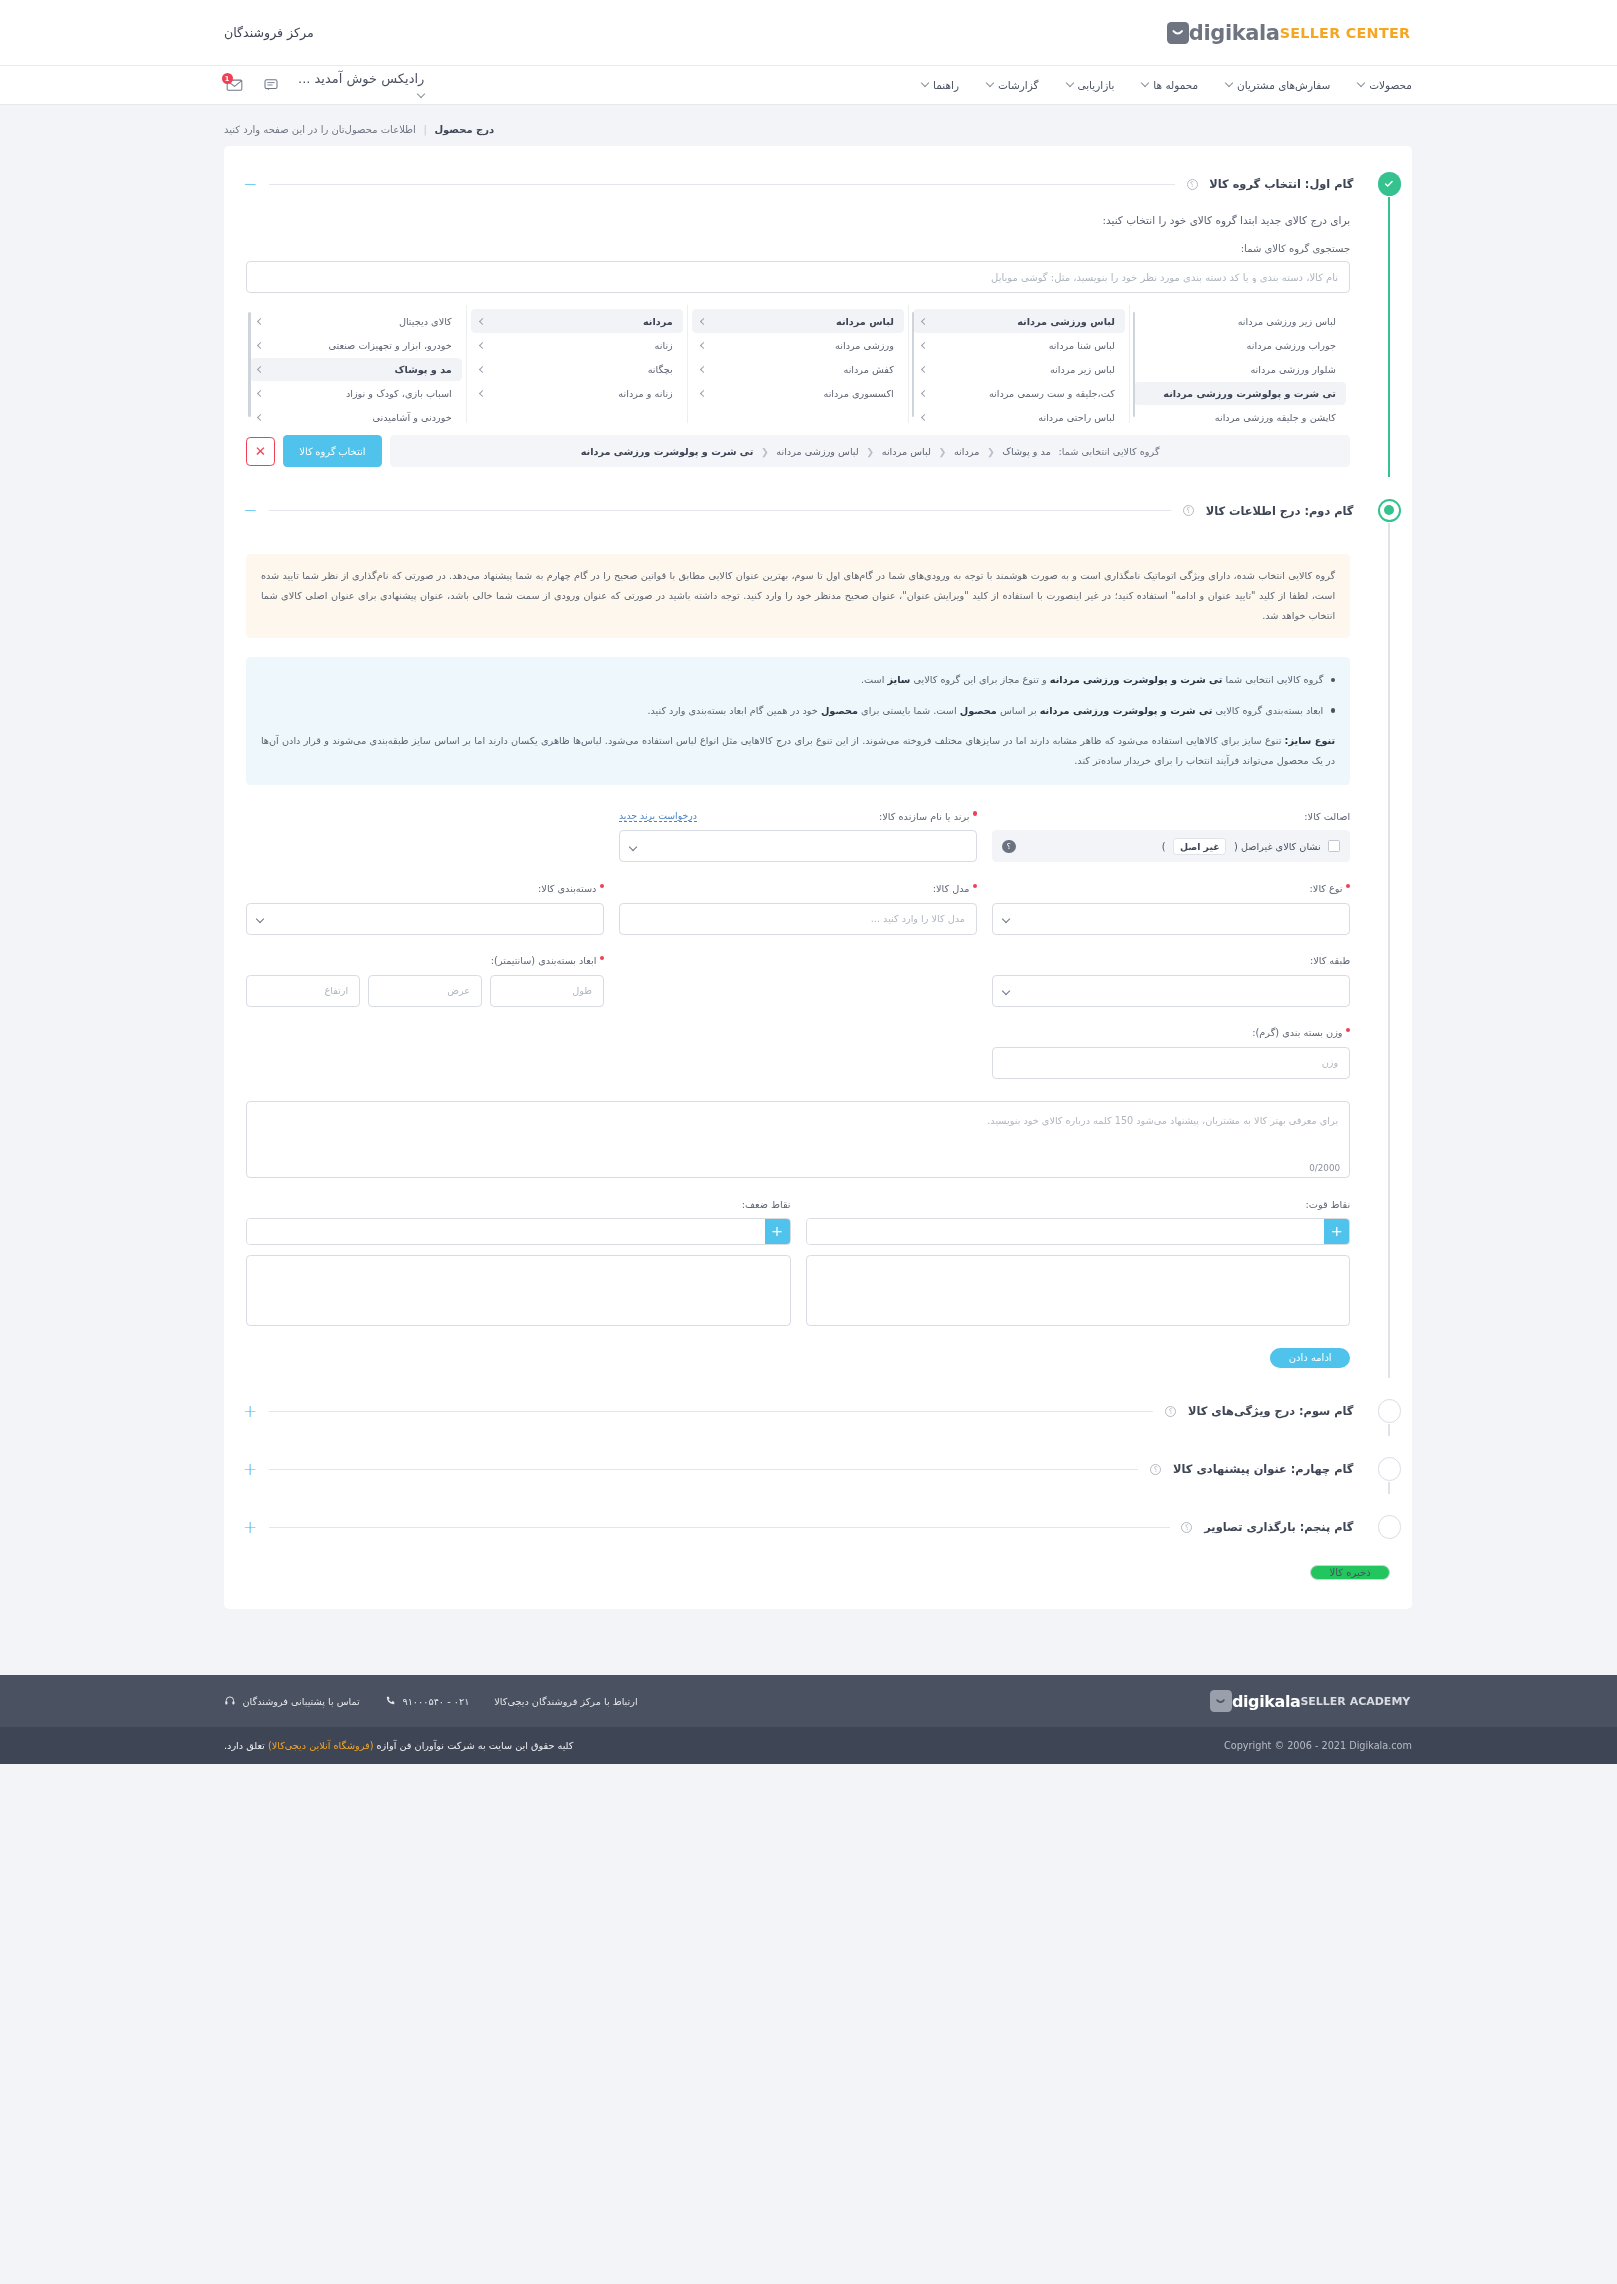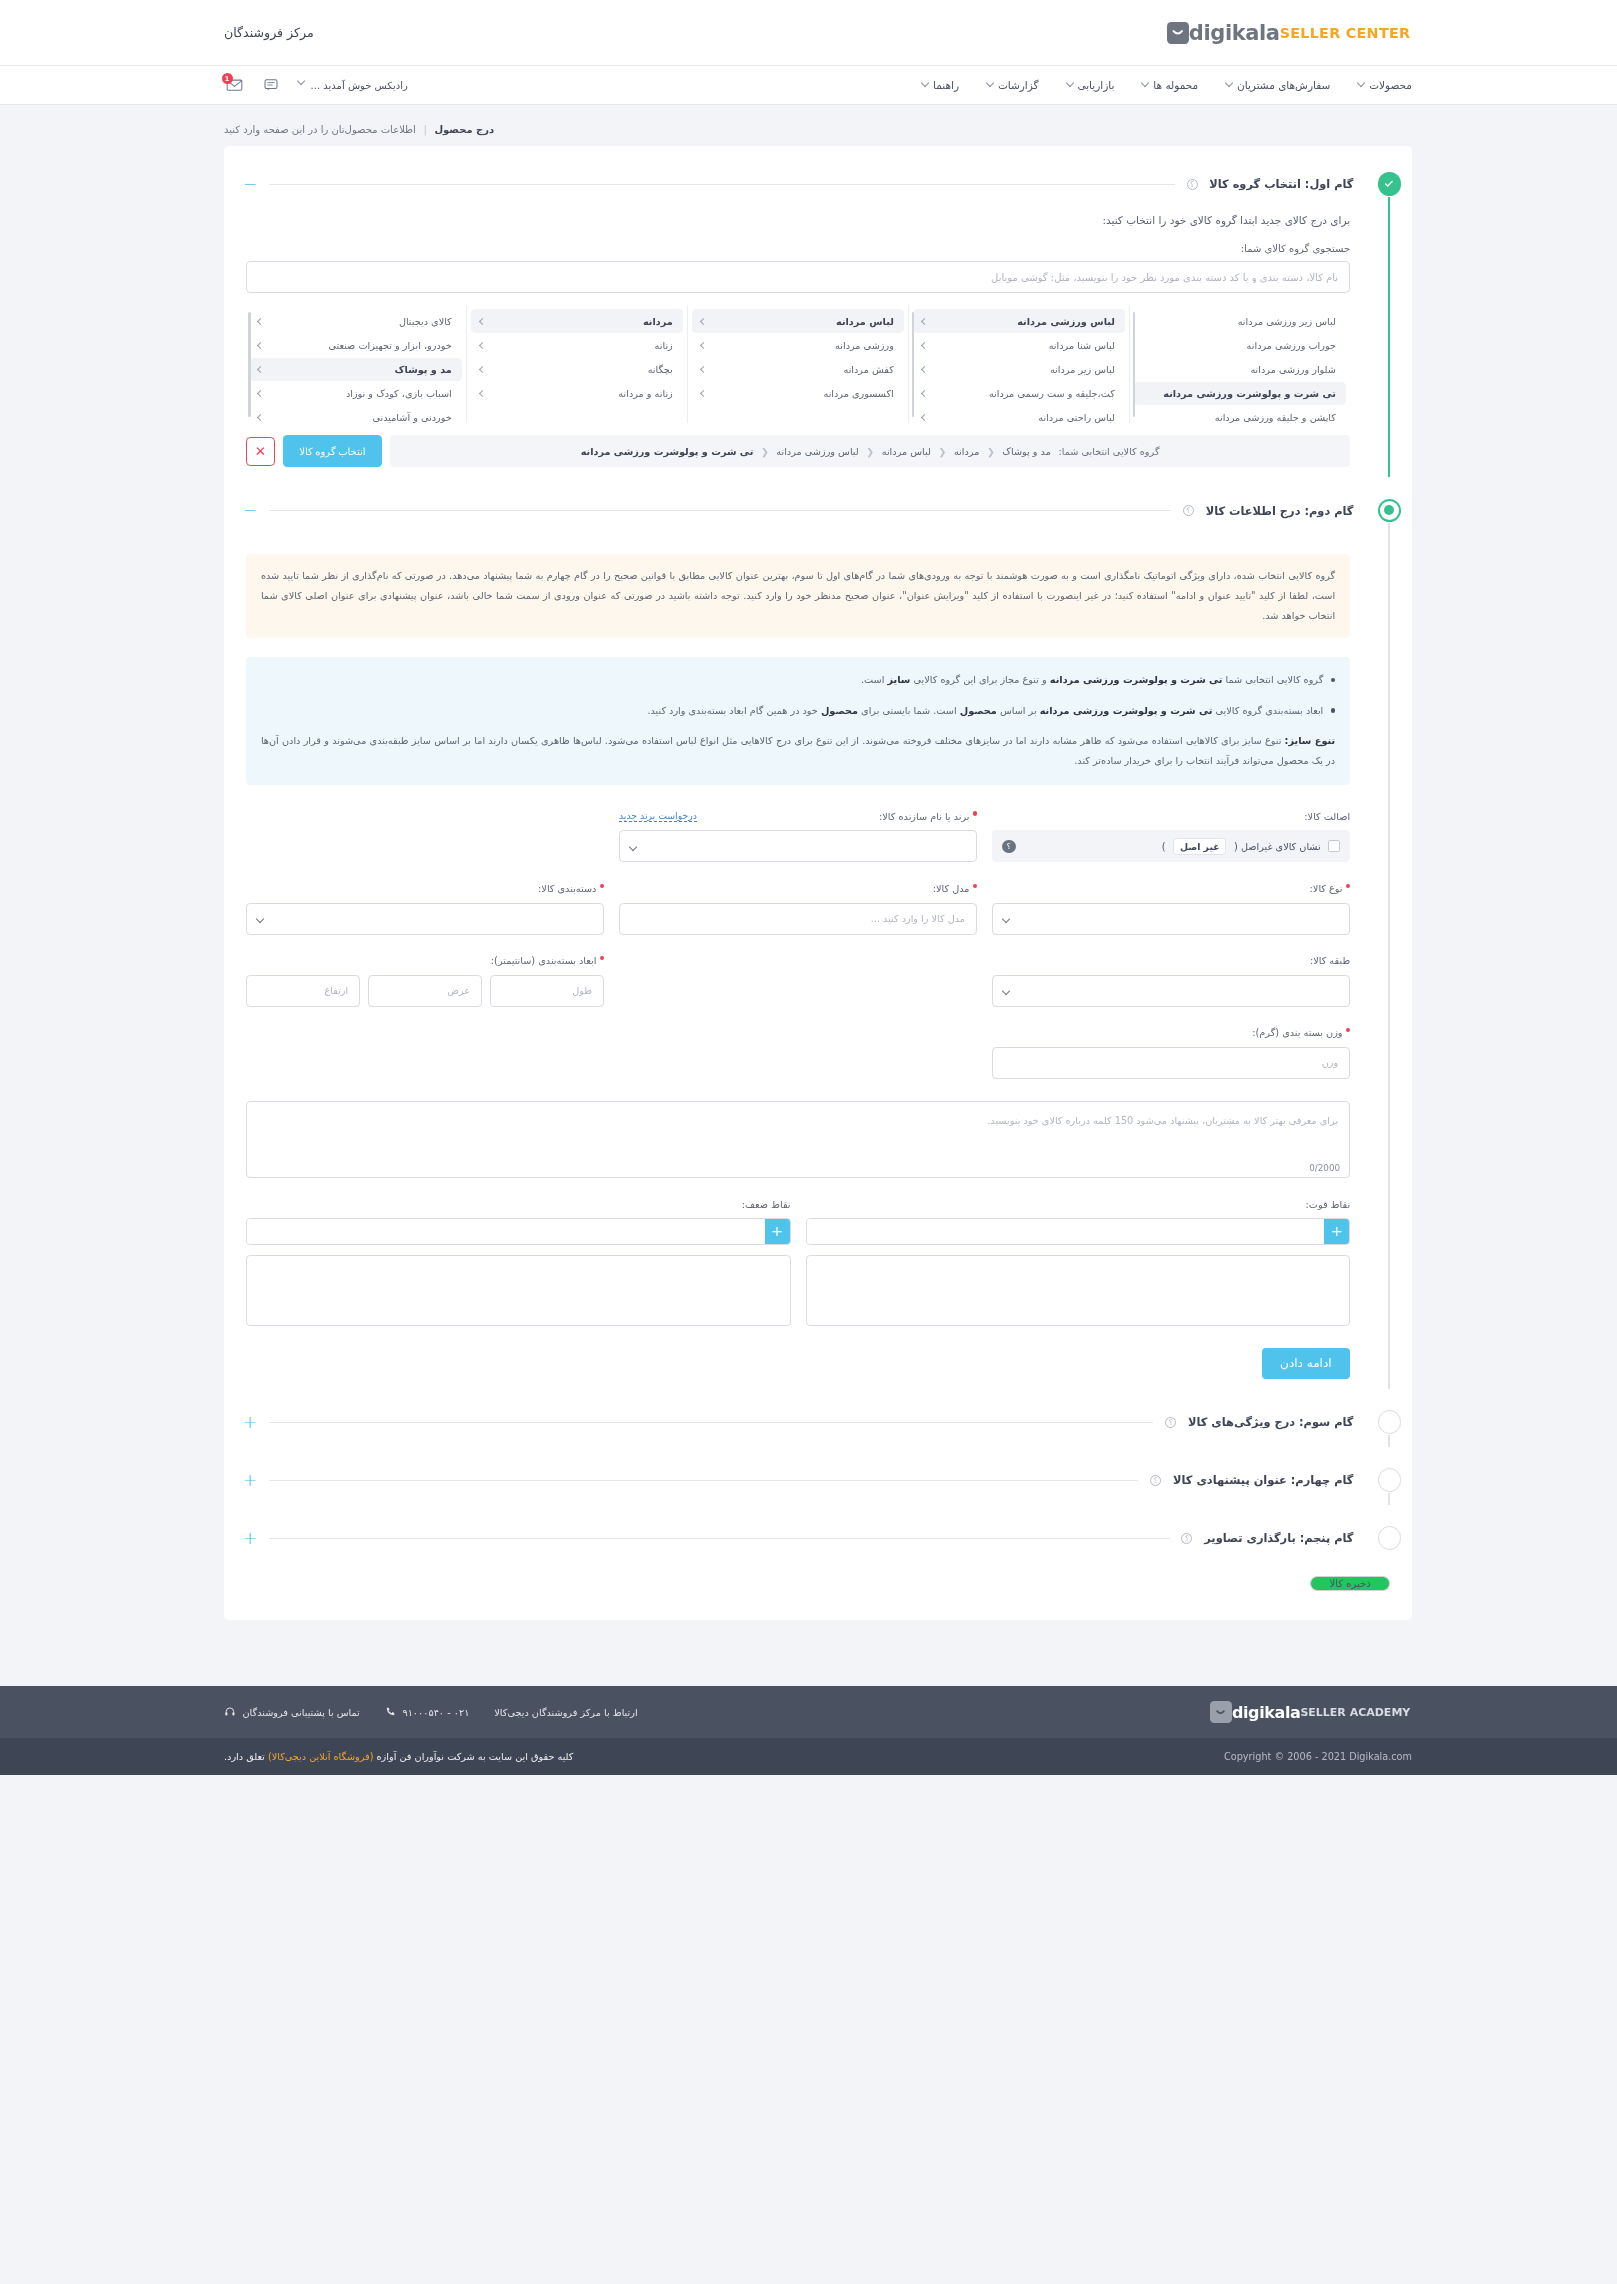--- a/index.html
+++ b/index.html
@@ -75,22 +75,22 @@
     display: inline-block;
     width: 5.9px; height: 5.9px;
     border-left: 1.1px solid #8a909c;
     border-bottom: 1.1px solid #8a909c;
     transform: rotate(-45deg);
     position: relative;
     top: -1.7px;
   }
   .nav-left { display: flex; align-items: center; gap: 17px; }
   .user-chip {
-    font-size: 10px; color: #4a5160;
-    display: flex; align-items: flex-start; gap: 6.7px; cursor: pointer;
+    font-size: 13px; color: #4a5160;
+    display: flex; align-items: flex-start; gap: 6.7px; cursor: pointer; flex-direction: column;
   }
   .icon-btn {
     position: relative;
     width: 20px; height: 20px;
     display: flex; align-items: center; justify-content: center;
     cursor: pointer;
   }
   .badge {
     position: absolute;
     top: -1.7px; left: -2.5px;
@@ -530,24 +530,24 @@
     border: 0.8px solid #d8dbe1;
     border-radius: 4.2px;
     background: #fff;
   }
 
   .btn-continue {
     margin-top: 22px;
     background: #4fc3ec;
     color: #fff;
     border: none;
-    border-radius: 4px;
-    height: 31px;
+    border-radius: 13px;
+    height: 20px;
     padding: 0 18.5px;
-    font-size: 12px;
+    font-size: 10px;
     font-family: inherit;
     cursor: pointer;
   }
 
   .step-spacer { height: 29px; }
 
   .btn-save {
     margin-top: 23.6px;
     margin-right: 3.4px;
     background: #22c55e;

